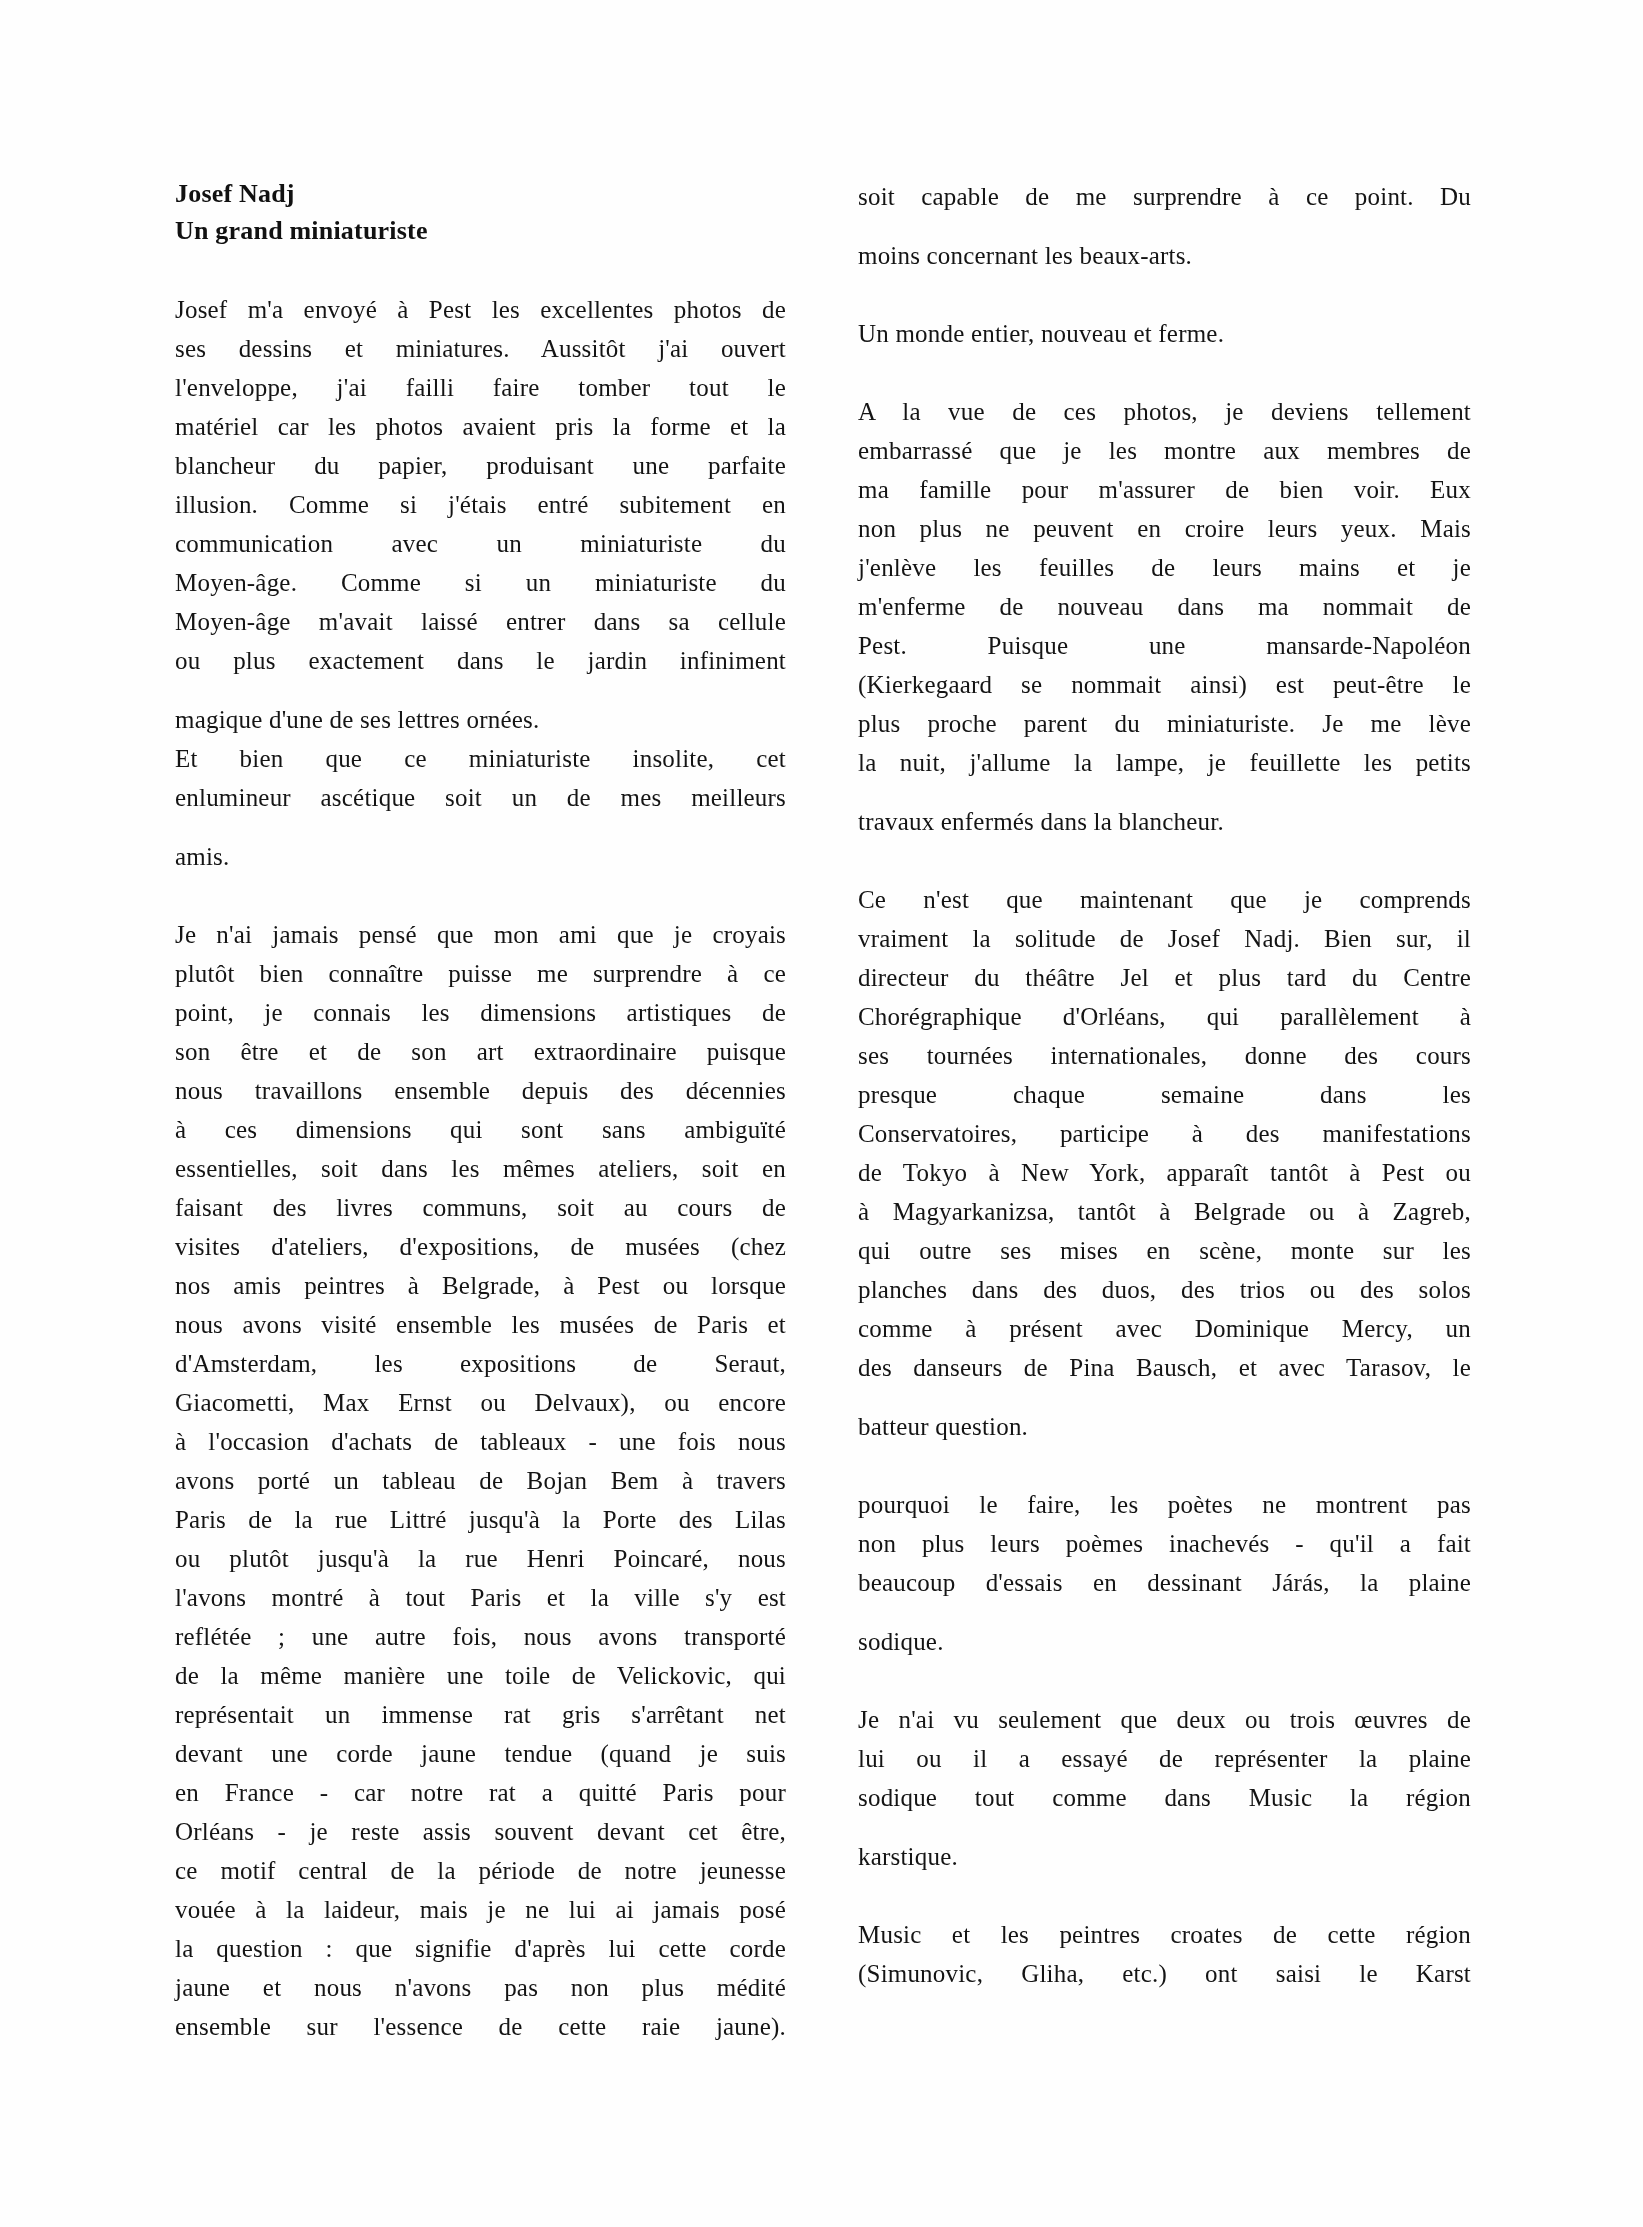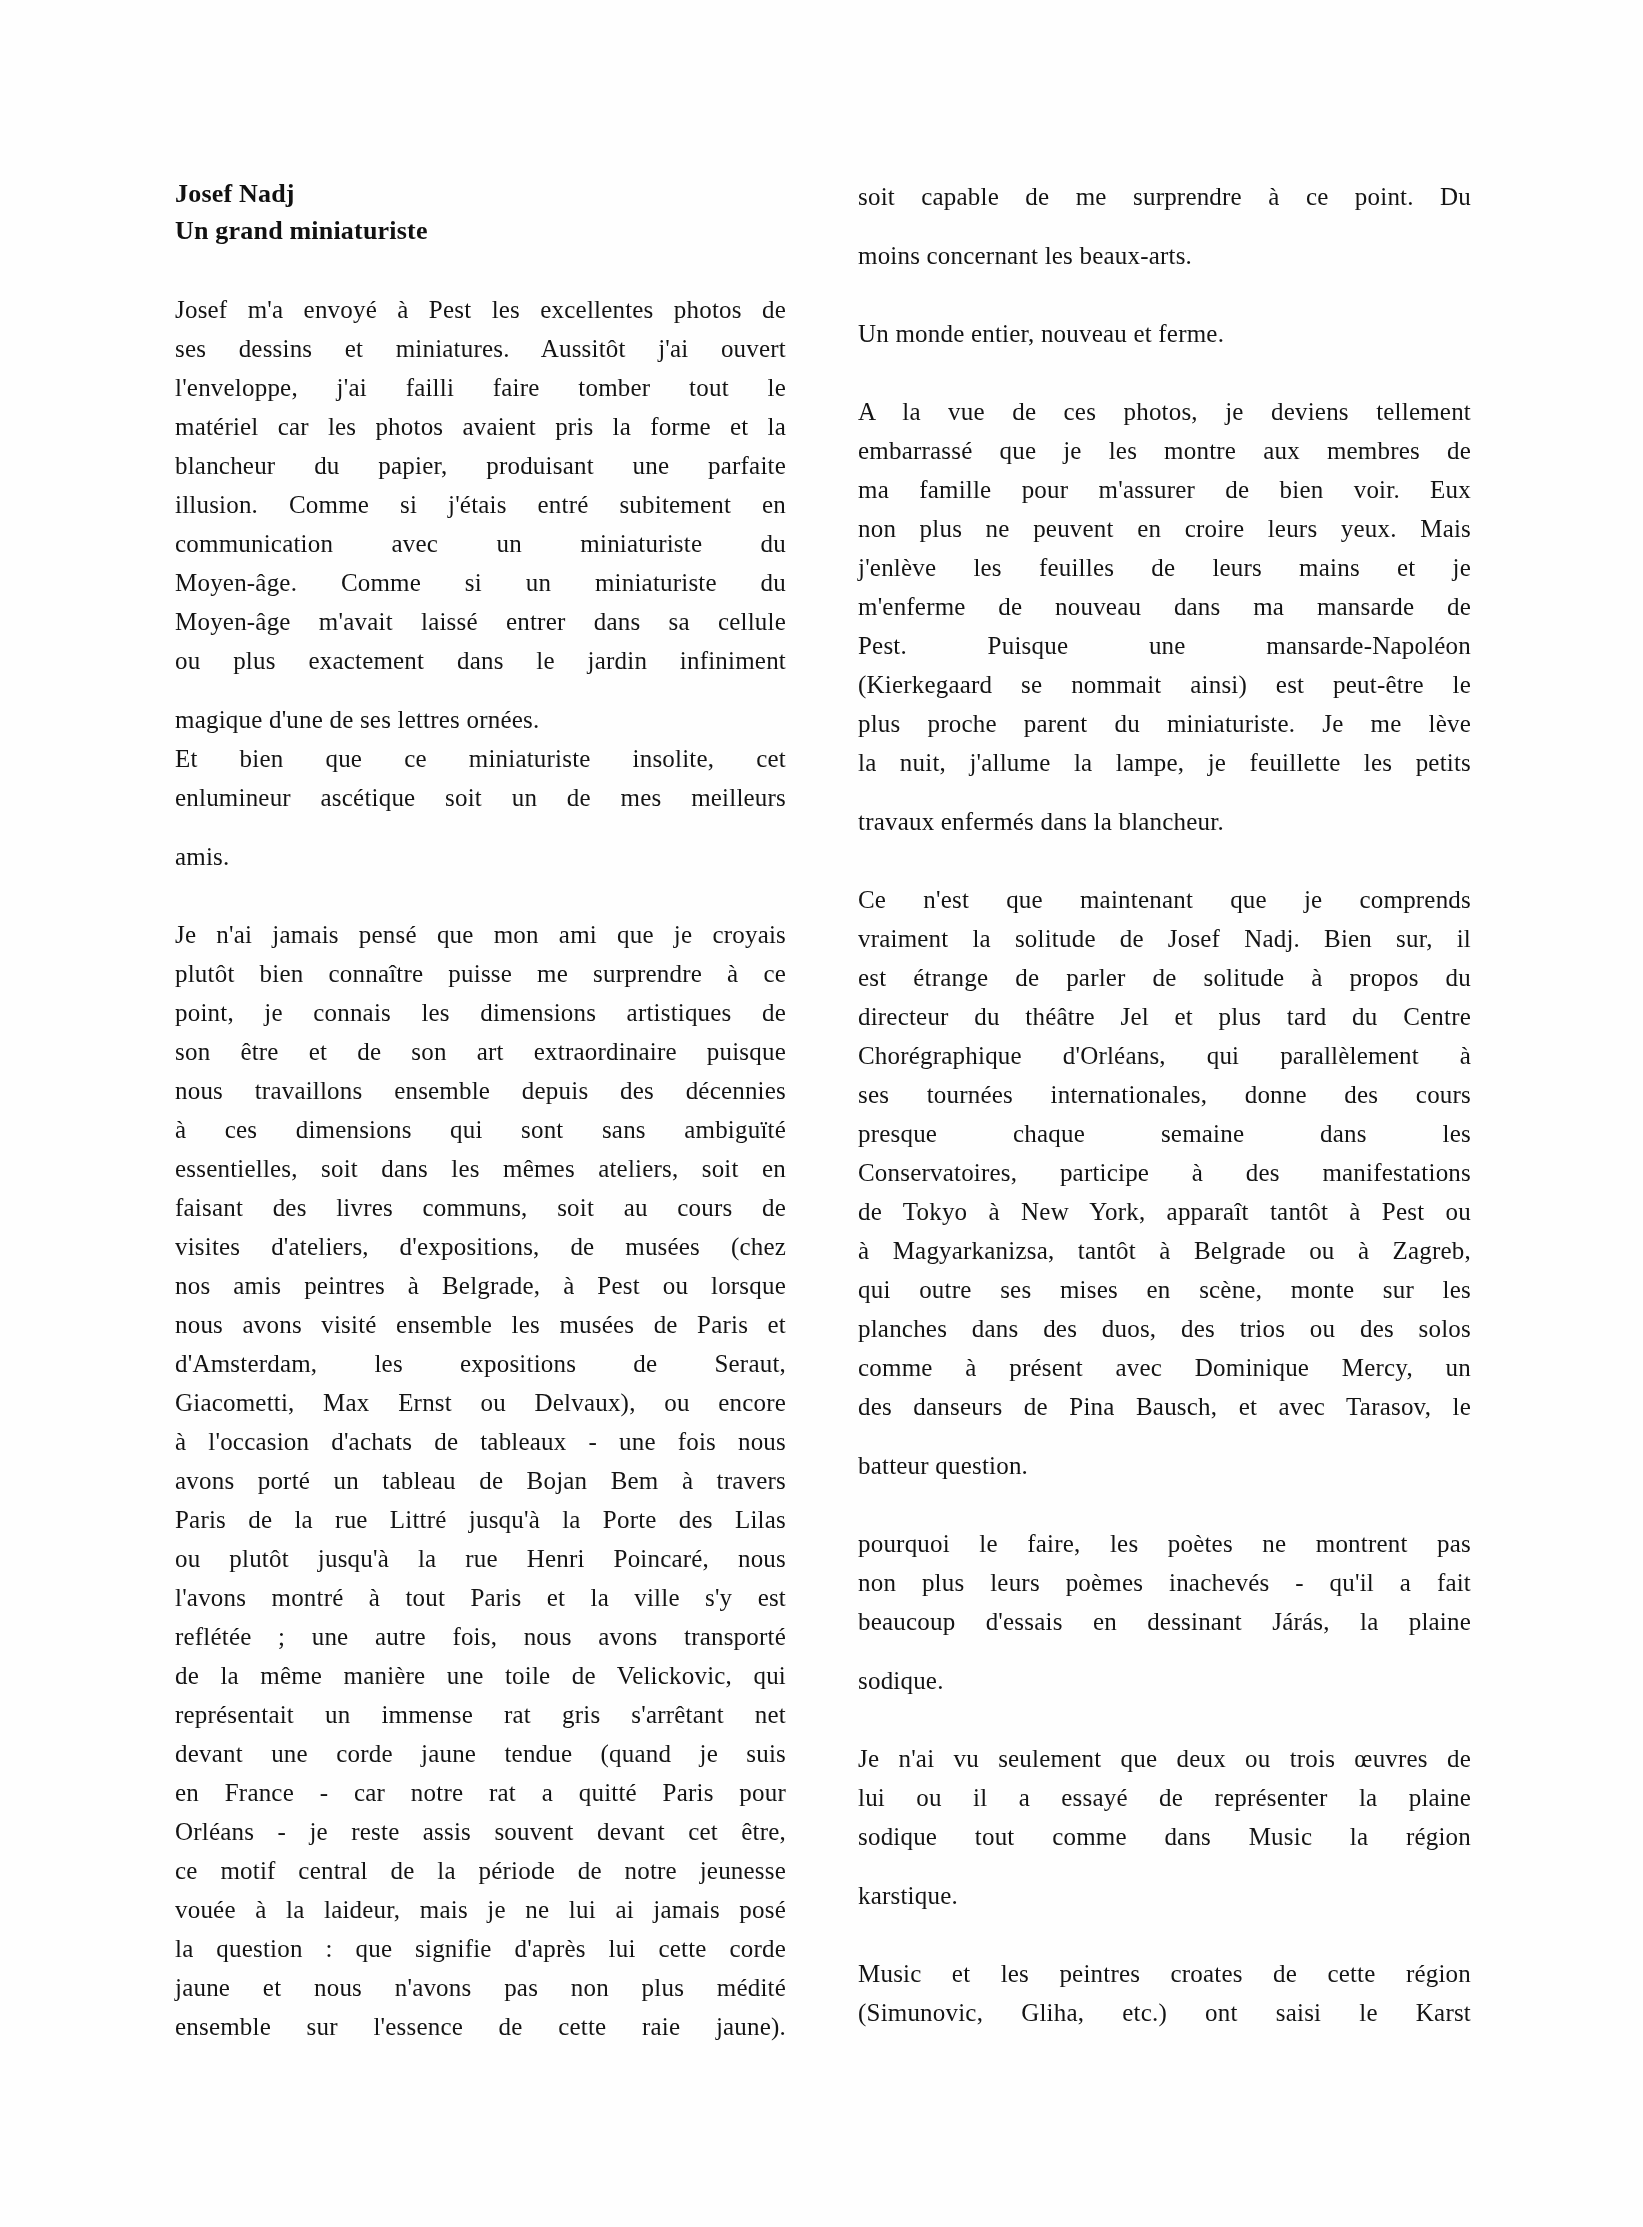--- a/index.html
+++ b/index.html
@@ -105,32 +105,31 @@
     <div class="para">
       <span class="line last">Un monde entier, nouveau et ferme.</span>
     </div>
 
     <div class="para">
       <span class="line">A la vue de ces photos, je deviens tellement</span>
       <span class="line">embarrassé que je les montre aux membres de</span>
       <span class="line">ma famille pour m'assurer de bien voir. Eux</span>
       <span class="line">non plus ne peuvent en croire leurs yeux. Mais</span>
       <span class="line">j'enlève les feuilles de leurs mains et je</span>
-      <span class="line">m'enferme de nouveau dans ma mansarde de</span>
+      <span class="line">m'enferme de nouveau dans ma nommait de</span>
       <span class="line">Pest. Puisque une mansarde-Napoléon</span>
       <span class="line">(Kierkegaard se nommait ainsi) est peut-être le</span>
       <span class="line">plus proche parent du miniaturiste. Je me lève</span>
       <span class="line">la nuit, j'allume la lampe, je feuillette les petits</span>
       <span class="line last">travaux enfermés dans la blancheur.</span>
     </div>
 
     <div class="para">
       <span class="line">Ce n'est que maintenant que je comprends</span>
       <span class="line">vraiment la solitude de Josef Nadj. Bien sur, il</span>
-      <span class="line">est étrange de parler de solitude à propos du</span>
       <span class="line">directeur du théâtre Jel et plus tard du Centre</span>
       <span class="line">Chorégraphique d'Orléans, qui parallèlement à</span>
       <span class="line">ses tournées internationales, donne des cours</span>
       <span class="line">presque chaque semaine dans les</span>
       <span class="line">Conservatoires, participe à des manifestations</span>
       <span class="line">de Tokyo à New York, apparaît tantôt à Pest ou</span>
       <span class="line">à Magyarkanizsa, tantôt à Belgrade ou à Zagreb,</span>
       <span class="line">qui outre ses mises en scène, monte sur les</span>
       <span class="line">planches dans des duos, des trios ou des solos</span>
       <span class="line">comme à présent avec Dominique Mercy, un</span>

